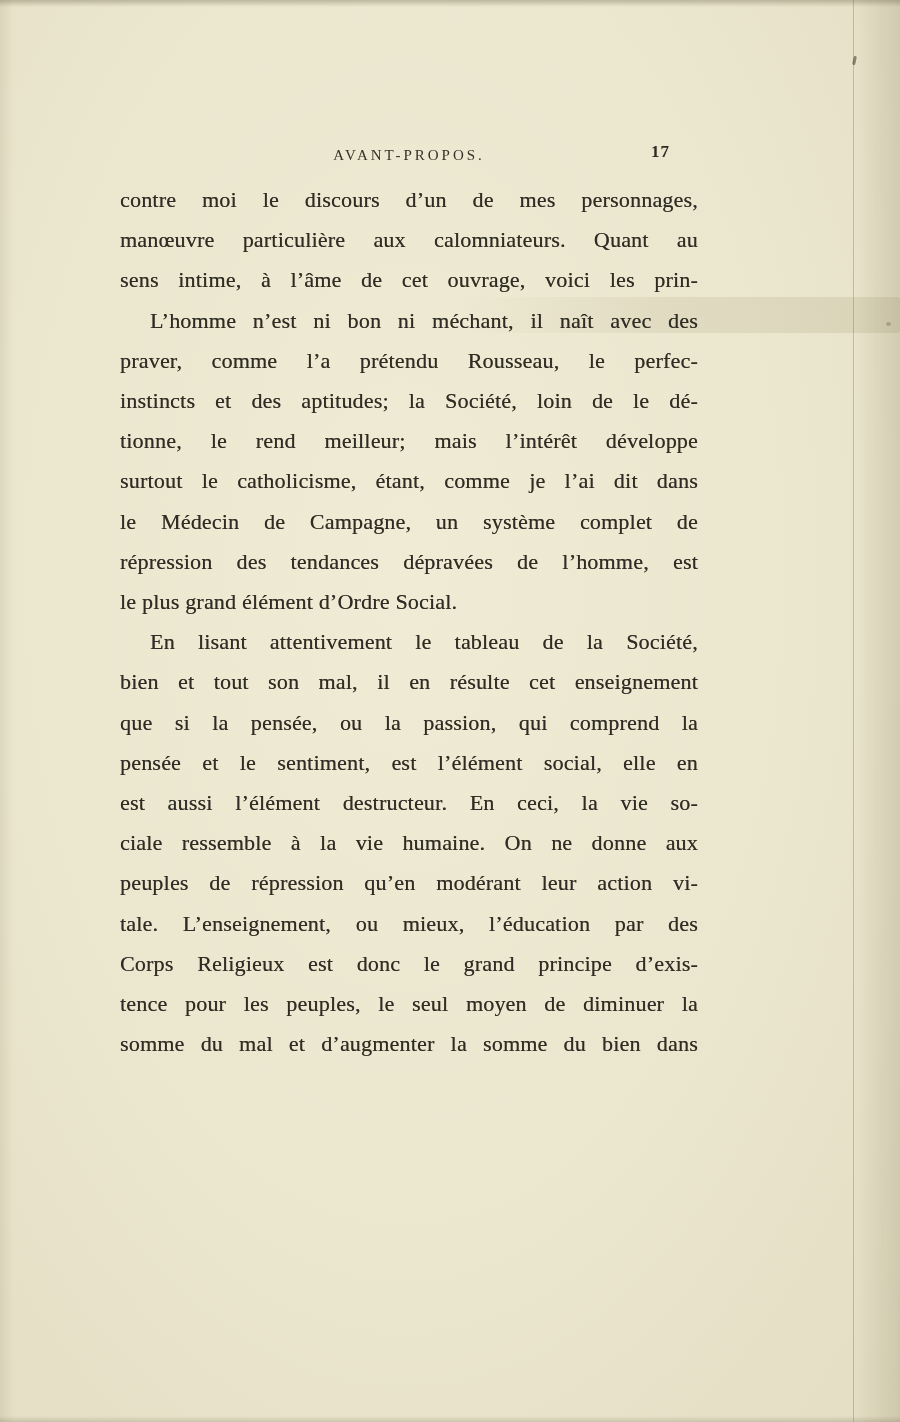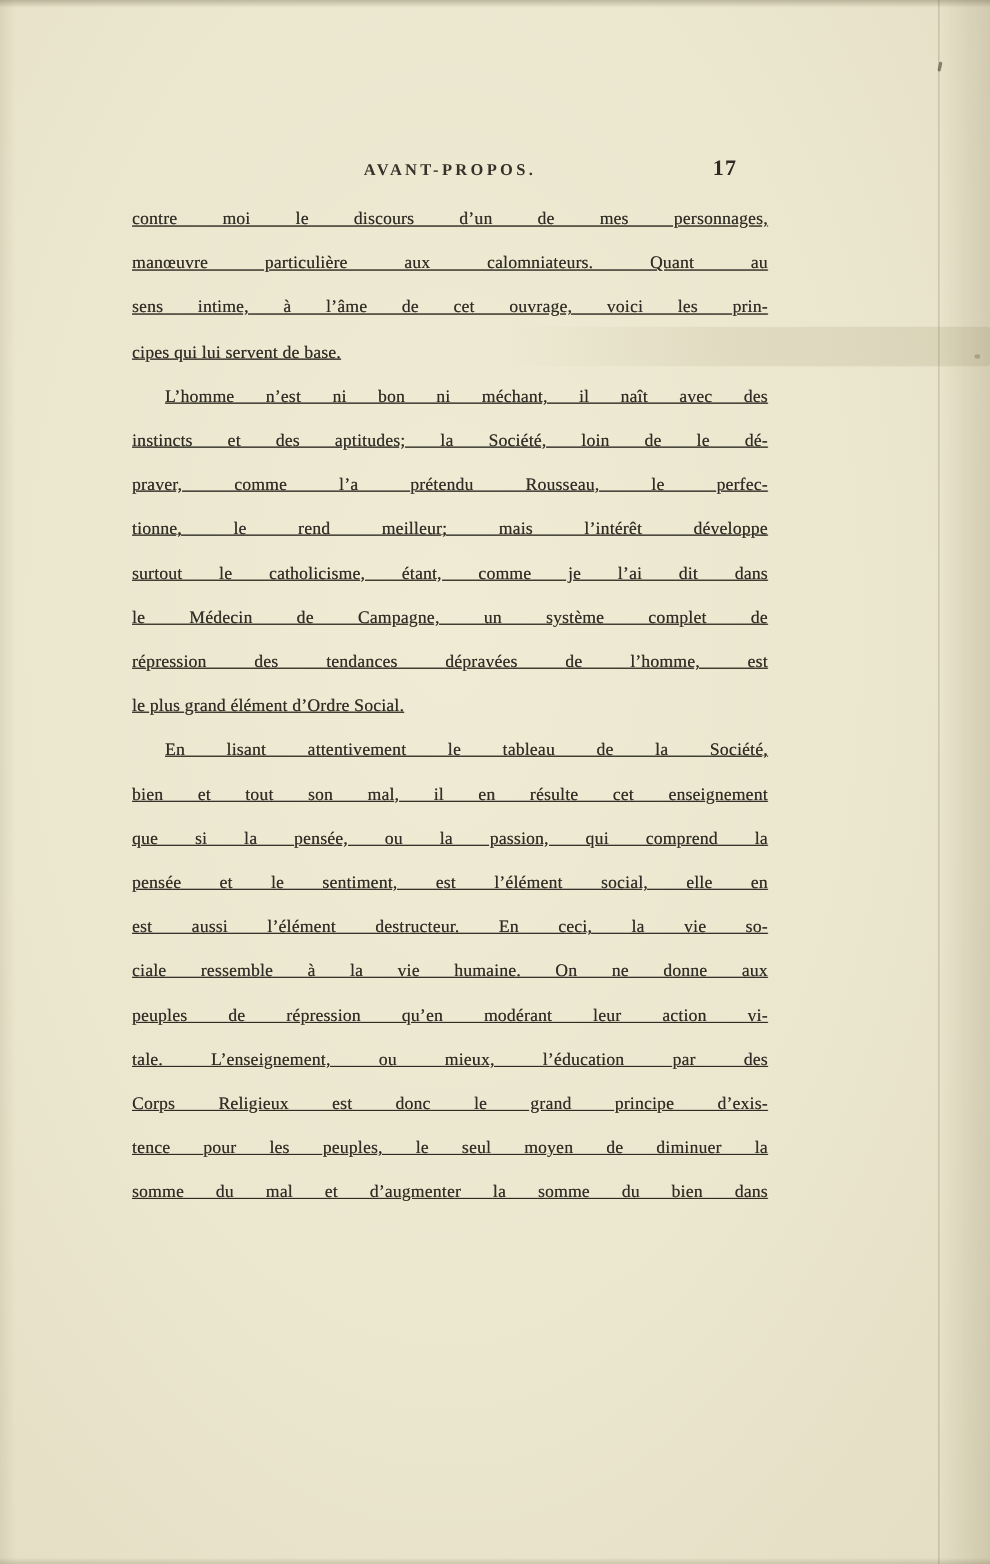--- a/index.html
+++ b/index.html
@@ -51,47 +51,46 @@
   }
 
   
   .header {
     position: absolute;
     top: 146px; left: 120px; width: 578px;
     text-align: center;
   }
   .running-title {
     font-size: 15px;
-    font-weight: bold;
+    font-weight: normal;
     letter-spacing: 3px;
     color: #35322a;
   }
   .page-number {
     position: absolute;
     top: -4px; right: 28px;
-    font-size: 20px;
+    font-size: 17px;
     font-weight: bold;
     letter-spacing: 1px;
     color: #2e2b23;
   }
 
   
   .body-block {
     position: absolute;
     top: 180px; left: 120px; width: 578px;
   }
   .line {
-    font-size: 16px;
+    font-size: 22px;
     line-height: 40.2px;
     letter-spacing: 0.2px;
     text-align: justify;
     text-align-last: justify;
     white-space: normal;
     text-shadow: 0.25px 0 0 rgba(46,44,36,0.65);
-    text-decoration: underline;
   }
   .line.par-end {
     text-align-last: left;
   }
   .line.indent {
     text-indent: 30px;
   }
 
   
   .footer {
@@ -128,24 +127,23 @@
 
   <div class="header">
     <span class="running-title">AVANT-PROPOS.</span>
     <span class="page-number">17</span>
   </div>
 
   <div class="body-block">
     <div class="line">contre moi le discours d’un de mes personnages,</div>
     <div class="line">manœuvre particulière aux calomniateurs. Quant au</div>
     <div class="line">sens intime, à l’âme de cet ouvrage, voici les prin-</div>
-    <div class="line par-end">cipes qui lui servent de base.</div>
     <div class="line indent">L’homme n’est ni bon ni méchant, il naît avec des</div>
+    <div class="line">praver, comme l’a prétendu Rousseau, le perfec-</div>
     <div class="line">instincts et des aptitudes; la Société, loin de le dé-</div>
-    <div class="line">praver, comme l’a prétendu Rousseau, le perfec-</div>
     <div class="line">tionne, le rend meilleur; mais l’intérêt développe</div>
     <div class="line">surtout le catholicisme, étant, comme je l’ai dit dans</div>
     <div class="line">le Médecin de Campagne, un système complet de</div>
     <div class="line">répression des tendances dépravées de l’homme, est</div>
     <div class="line par-end">le plus grand élément d’Ordre Social.</div>
     <div class="line indent">En lisant attentivement le tableau de la Société,</div>
     <div class="line">bien et tout son mal, il en résulte cet enseignement</div>
     <div class="line">que si la pensée, ou la passion, qui comprend la</div>
     <div class="line">pensée et le sentiment, est l’élément social, elle en</div>
     <div class="line">est aussi l’élément destructeur. En ceci, la vie so-</div>

